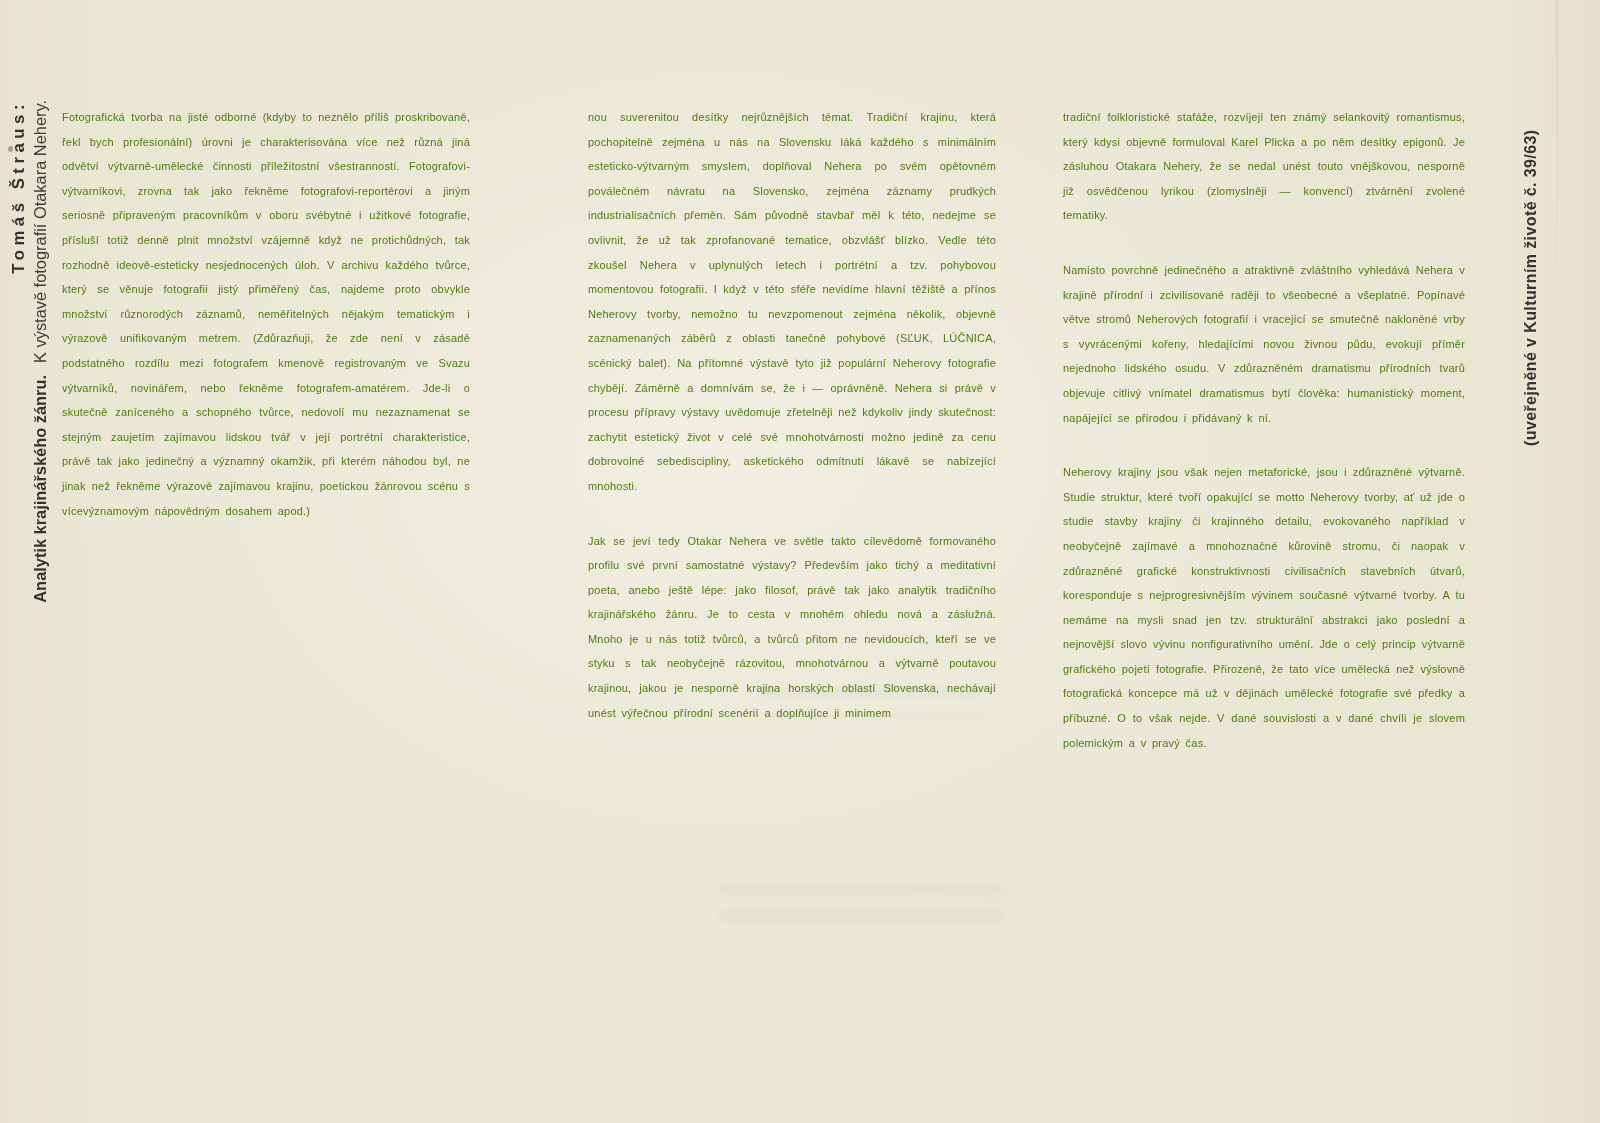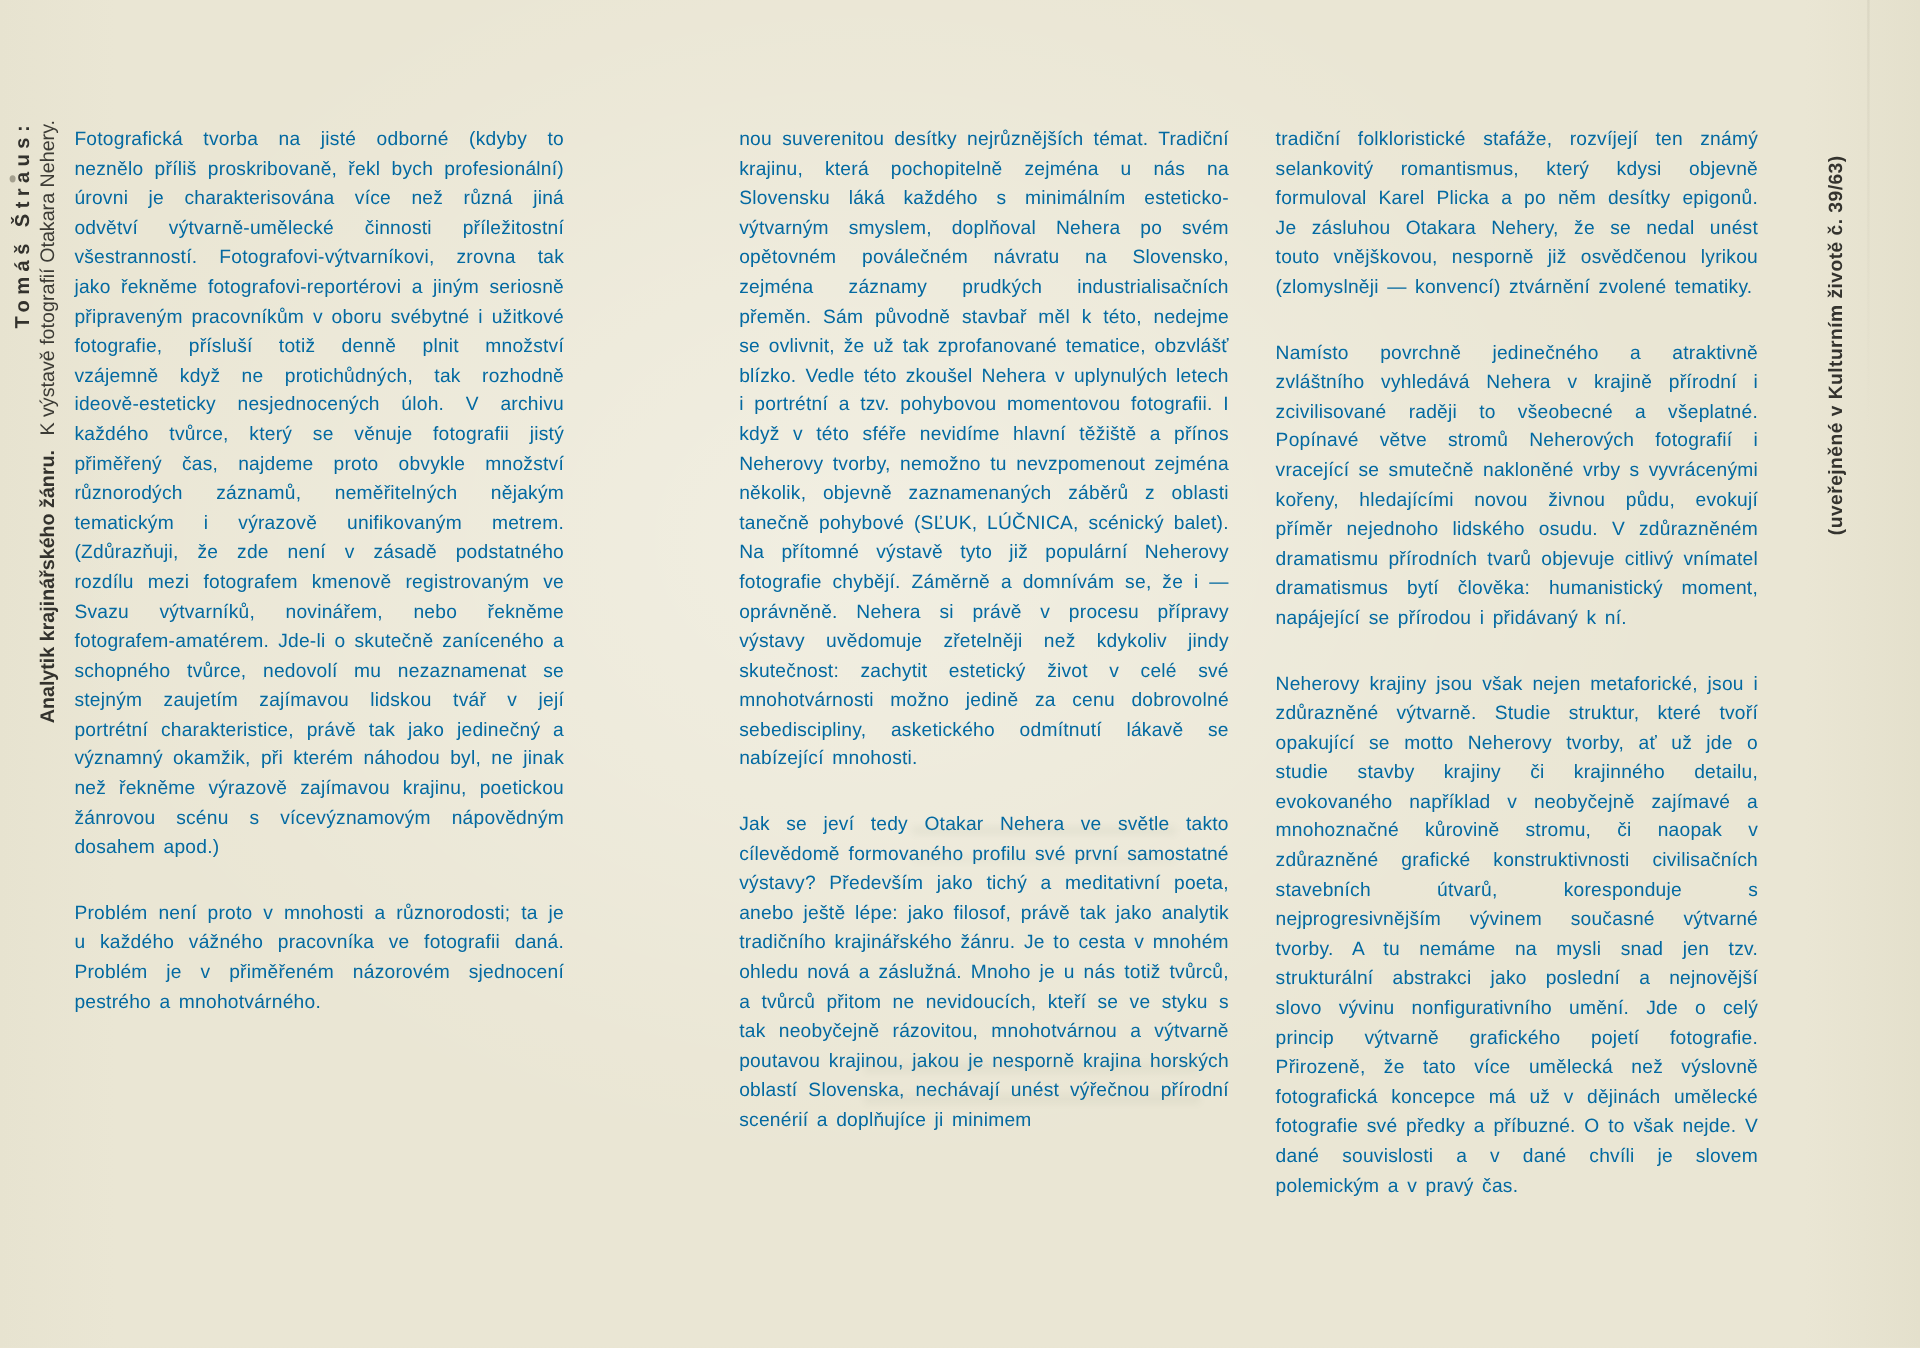--- a/index.html
+++ b/index.html
@@ -18,29 +18,29 @@
     font-family: "Liberation Sans", "DejaVu Sans", sans-serif;
     color: #474641;
   }
 
   
   .col {
     position: absolute;
     top: 105px;
     width: 408px;
     text-align: justify;
-    font-size: 16px;
+    font-size: 11px;
     line-height: 24.6px;
     word-spacing: 2.4px;
     letter-spacing: 0.2px;
-    color: #0369a1;
+    color: #4d7c0f;
   }
   .col p { margin: 0 0 30px 0; }
   .col-1 { left: 62px; }
-  .col-2 { left: 616px; }
+  .col-2 { left: 588px; }
   .col-3 { left: 1063px; width: 402px; }
 
   
   .left-caption {
     position: absolute;
     left: 8px;
     top: 648px;
     width: 548px;
     transform: rotate(-90deg);
     transform-origin: 0 0;
@@ -118,21 +118,20 @@
   <div class="author">Tomáš Štraus:</div>
   <div class="subtitle">
     <span class="bold-part">Analytik krajinářského žánru.</span><span>K výstavě fotografií Otakara Nehery.</span>
   </div>
 </div>
 
 <div class="right-caption">(uveřejněné v Kulturním životě č. 39/63)</div>
 
 <div class="col col-1">
   <p>Fotografická tvorba na jisté odborné (kdyby to neznělo příliš proskribovaně, řekl bych profesionální) úrovni je charakterisována více než různá jiná odvětví výtvarně-umělecké činnosti příležitostní všestranností. Fotografovi-výtvarníkovi, zrovna tak jako řekněme fotografovi-reportérovi a jiným seriosně připraveným pracovníkům v oboru svébytné i užitkové fotografie, přísluší totiž denně plnit množství vzájemně když ne protichůdných, tak rozhodně ideově-esteticky nesjednocených úloh. V archivu každého tvůrce, který se věnuje fotografii jistý přiměřený čas, najdeme proto obvykle množství různorodých záznamů, neměřitelných nějakým tematickým i výrazově unifikovaným metrem. (Zdůrazňuji, že zde není v zásadě podstatného rozdílu mezi fotografem kmenově registrovaným ve Svazu výtvarníků, novinářem, nebo řekněme fotografem-amatérem. Jde-li o skutečně zaníceného a schopného tvůrce, nedovolí mu nezaznamenat se stejným zaujetím zajímavou lidskou tvář v její portrétní charakteristice, právě tak jako jedinečný a významný okamžik, při kterém náhodou byl, ne jinak než řekněme výrazově zajímavou krajinu, poetickou žánrovou scénu s vícevýznamovým nápovědným dosahem apod.)</p>
-  <p>Problém není proto v mnohosti a různorodosti; ta je u každého vážného pracovníka ve fotografii daná. Problém je v přiměřeném názorovém sjednocení pestrého a mnohotvárného.</p>
 </div>
 
 <div class="col col-2">
   <p>nou suverenitou desítky nejrůznějších témat. Tradiční krajinu, která pochopitelně zejména u nás na Slovensku láká každého s minimálním esteticko-výtvarným smyslem, doplňoval Nehera po svém opětovném poválečném návratu na Slovensko, zejména záznamy prudkých industrialisačních přeměn. Sám původně stavbař měl k této, nedejme se ovlivnit, že už tak zprofanované tematice, obzvlášť blízko. Vedle této zkoušel Nehera v uplynulých letech i portrétní a tzv. pohybovou momentovou fotografii. I když v této sféře nevidíme hlavní těžiště a přínos Neherovy tvorby, nemožno tu nevzpomenout zejména několik, objevně zaznamenaných záběrů z oblasti tanečně pohybové (SĽUK, LÚČNICA, scénický balet). Na přítomné výstavě tyto již populární Neherovy fotografie chybějí. Záměrně a domnívám se, že i — oprávněně. Nehera si právě v procesu přípravy výstavy uvědomuje zřetelněji než kdykoliv jindy skutečnost: zachytit estetický život v celé své mnohotvárnosti možno jedině za cenu dobrovolné sebediscipliny, asketického odmítnutí lákavě se nabízející mnohosti.</p>
   <p>Jak se jeví tedy Otakar Nehera ve světle takto cílevědomě formovaného profilu své první samostatné výstavy? Především jako tichý a meditativní poeta, anebo ještě lépe: jako filosof, právě tak jako analytik tradičního krajinářského žánru. Je to cesta v mnohém ohledu nová a záslužná. Mnoho je u nás totiž tvůrců, a tvůrců přitom ne nevidoucích, kteří se ve styku s tak neobyčejně rázovitou, mnohotvárnou a výtvarně poutavou krajinou, jakou je nesporně krajina horských oblastí Slovenska, nechávají unést výřečnou přírodní scenérií a doplňujíce ji minimem</p>
 </div>
 
 <div class="col col-3">
   <p>tradiční folkloristické stafáže, rozvíjejí ten známý selankovitý romantismus, který kdysi objevně formuloval Karel Plicka a po něm desítky epigonů. Je zásluhou Otakara Nehery, že se nedal unést touto vnějškovou, nesporně již osvědčenou lyrikou (zlomyslněji — konvencí) ztvárnění zvolené tematiky.</p>
   <p>Namísto povrchně jedinečného a atraktivně zvláštního vyhledává Nehera v krajině přírodní i zcivilisované raději to všeobecné a všeplatné. Popínavé větve stromů Neherových fotografií i vracející se smutečně nakloněné vrby s vyvrácenými kořeny, hledajícími novou živnou půdu, evokují příměr nejednoho lidského osudu. V zdůrazněném dramatismu přírodních tvarů objevuje citlivý vnímatel dramatismus bytí člověka: humanistický moment, napájející se přírodou i přidávaný k ní.</p>

